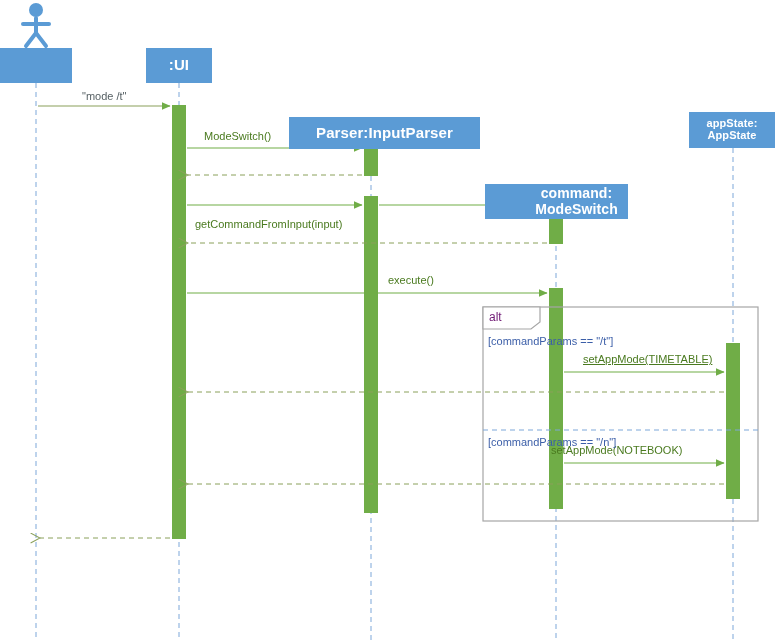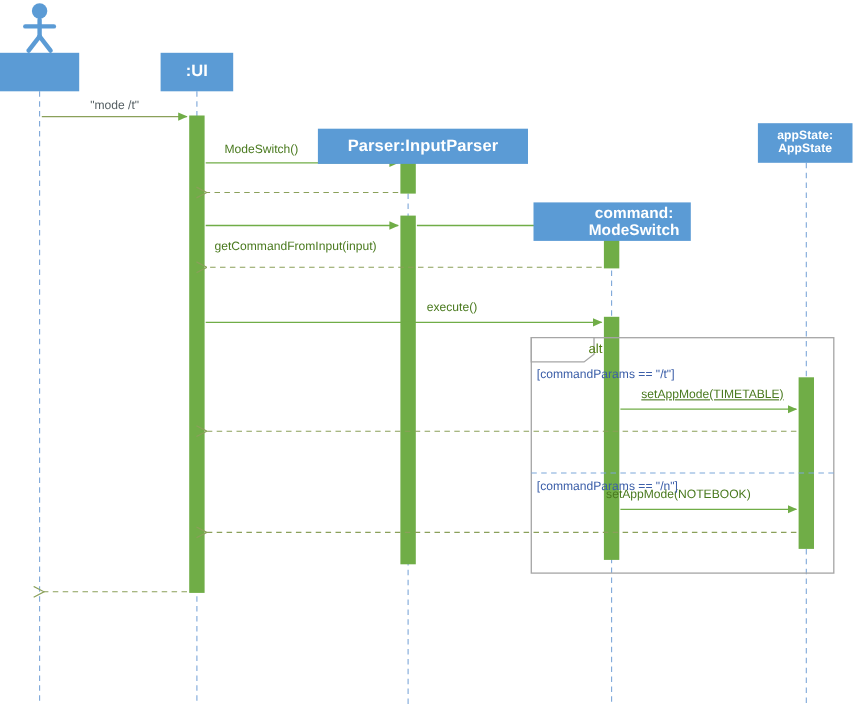--- a/index.html
+++ b/index.html
@@ -51,25 +51,24 @@
   }
   .guard-label {
     position: absolute;
     color: #3b5ea8;
     font-size: 11px;
     white-space: nowrap;
     line-height: 1;
   }
   .frame-label {
     position: absolute;
-    color: #4d7c0f;
+    color: #701a75;
     font-size: 11px;
     white-space: nowrap;
     line-height: 1;
-    margin-left: 46px;
   }
 </style>
 </head>
 <body>
 
 <div id="diagram">
 
   <svg id="canvas" viewBox="0 0 777 644" xmlns="http://www.w3.org/2000/svg">
     <defs>
       <marker id="arrow-solid" markerWidth="9" markerHeight="9" refX="8" refY="4.5" orient="auto" markerUnits="userSpaceOnUse">

